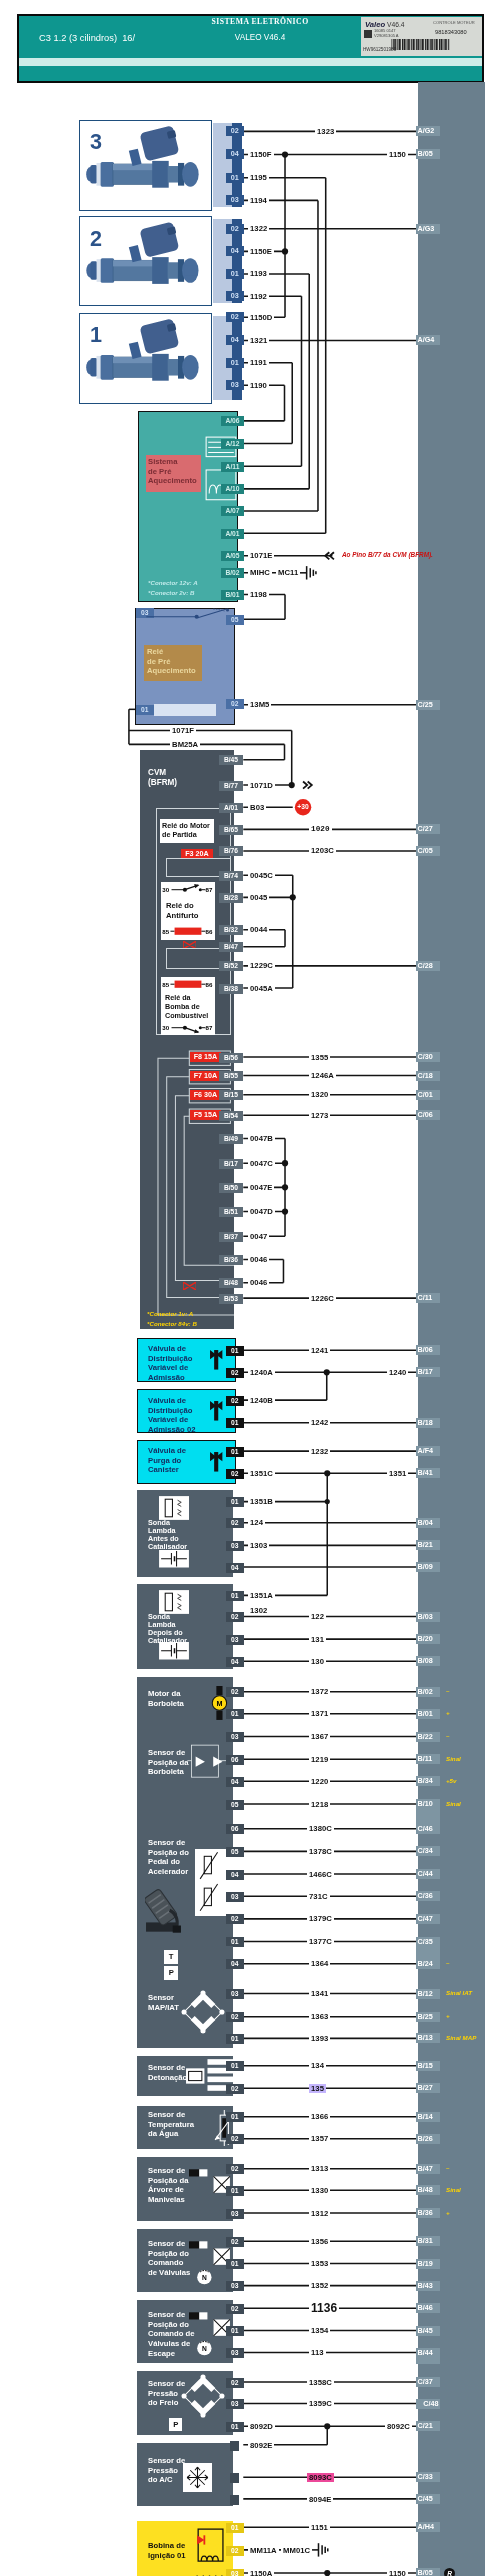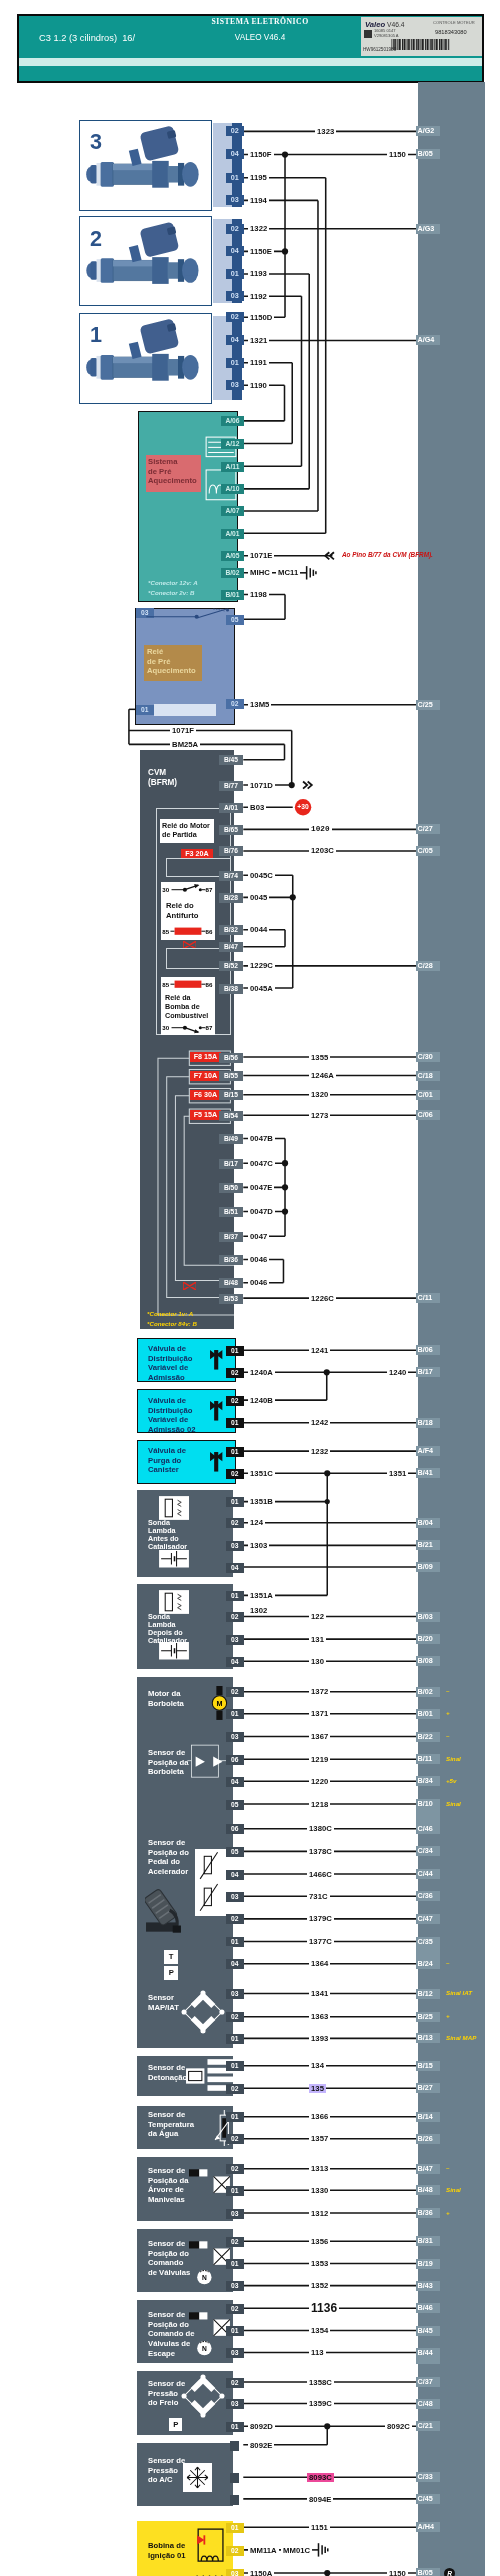--- a/index.html
+++ b/index.html
@@ -1274,21 +1274,21 @@
 <div style="position:absolute;left:416px;top:2281px;min-width:24px;height:10.3px;background:#7E95A2;color:#fff;font-size:7.2px;font-weight:700;line-height:10.3px;padding:0 1.5px;">B/43</div>
 
 <div style="position:absolute;left:416px;top:2303px;min-width:24px;height:10.3px;background:#7E95A2;color:#fff;font-size:7.2px;font-weight:700;line-height:10.3px;padding:0 1.5px;">B/46</div>
 
 <div style="position:absolute;left:416px;top:2326px;min-width:24px;height:10.3px;background:#7E95A2;color:#fff;font-size:7.2px;font-weight:700;line-height:10.3px;padding:0 1.5px;">B/45</div>
 
 <div style="position:absolute;left:416px;top:2348px;min-width:24px;height:16px;background:#7E95A2;color:#fff;font-size:7.2px;font-weight:700;line-height:10.3px;padding:0 1.5px;">B/44</div>
 
 <div style="position:absolute;left:416px;top:2377px;min-width:24px;height:10.3px;background:#7E95A2;color:#fff;font-size:7.2px;font-weight:700;line-height:10.3px;padding:0 1.5px;">C/37</div>
 
-<div style="position:absolute;left:416px;top:2399px;min-width:24px;height:10.3px;background:#7E95A2;color:#fff;font-size:7.2px;font-weight:700;line-height:10.3px;padding:0 1.5px;">C/48</div>
+<div style="position:absolute;left:416px;top:2399px;min-width:24px;height:10.3px;background:#7E95A2;color:#fff;font-size:7.2px;font-weight:700;line-height:10.3px;padding:0 1.5px;text-align:right;">C/48</div>
 
 <div style="position:absolute;left:416px;top:2421px;min-width:24px;height:10.3px;background:#7E95A2;color:#fff;font-size:7.2px;font-weight:700;line-height:10.3px;padding:0 1.5px;">C/21</div>
 
 <div style="position:absolute;left:416px;top:2472px;min-width:24px;height:10.3px;background:#7E95A2;color:#fff;font-size:7.2px;font-weight:700;line-height:10.3px;padding:0 1.5px;">C/33</div>
 
 <div style="position:absolute;left:416px;top:2494px;min-width:24px;height:10.3px;background:#7E95A2;color:#fff;font-size:7.2px;font-weight:700;line-height:10.3px;padding:0 1.5px;">C/45</div>
 
 <div style="position:absolute;left:416px;top:2522px;min-width:24px;height:10.3px;background:#7E95A2;color:#fff;font-size:7.2px;font-weight:700;line-height:10.3px;padding:0 1.5px;">A/H4</div>
 
 <div style="position:absolute;left:416px;top:2568px;min-width:24px;height:10.3px;background:#7E95A2;color:#fff;font-size:7.2px;font-weight:700;line-height:10.3px;padding:0 1.5px;">B/05</div>

